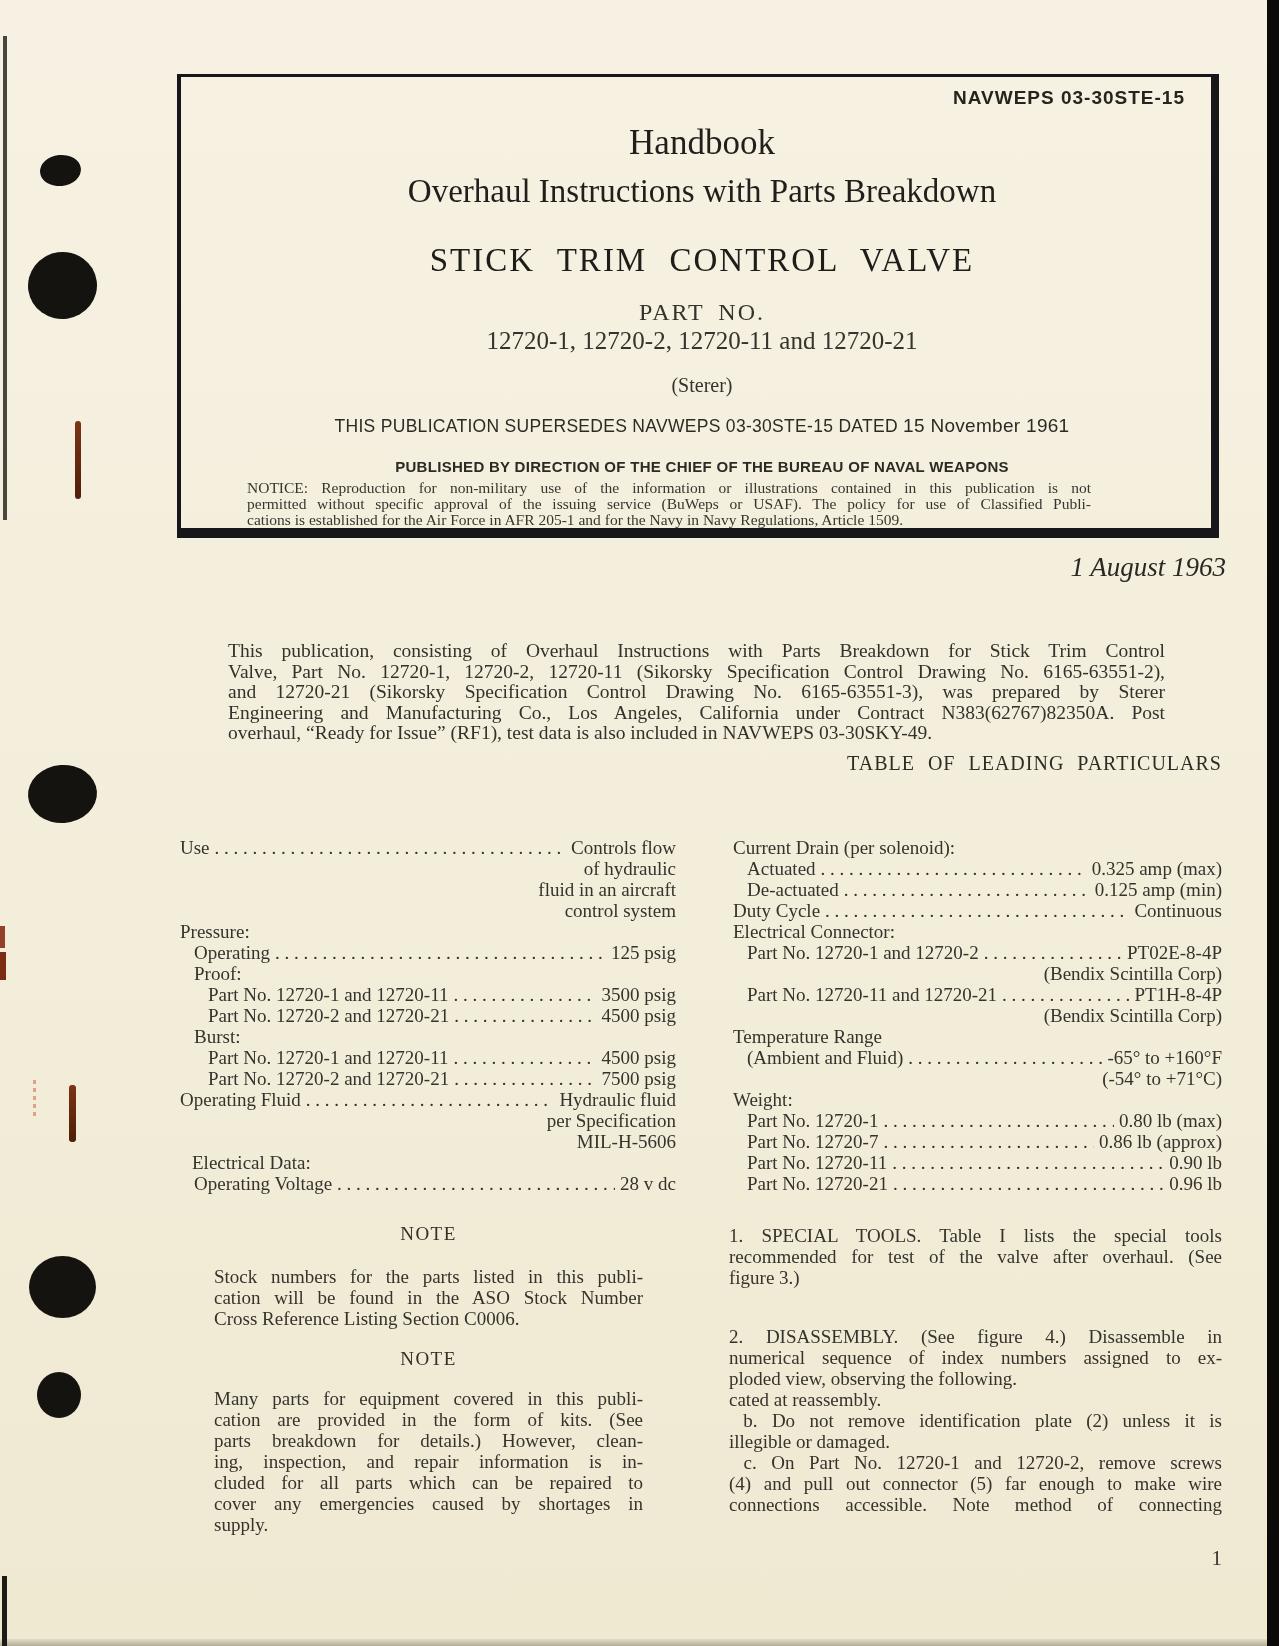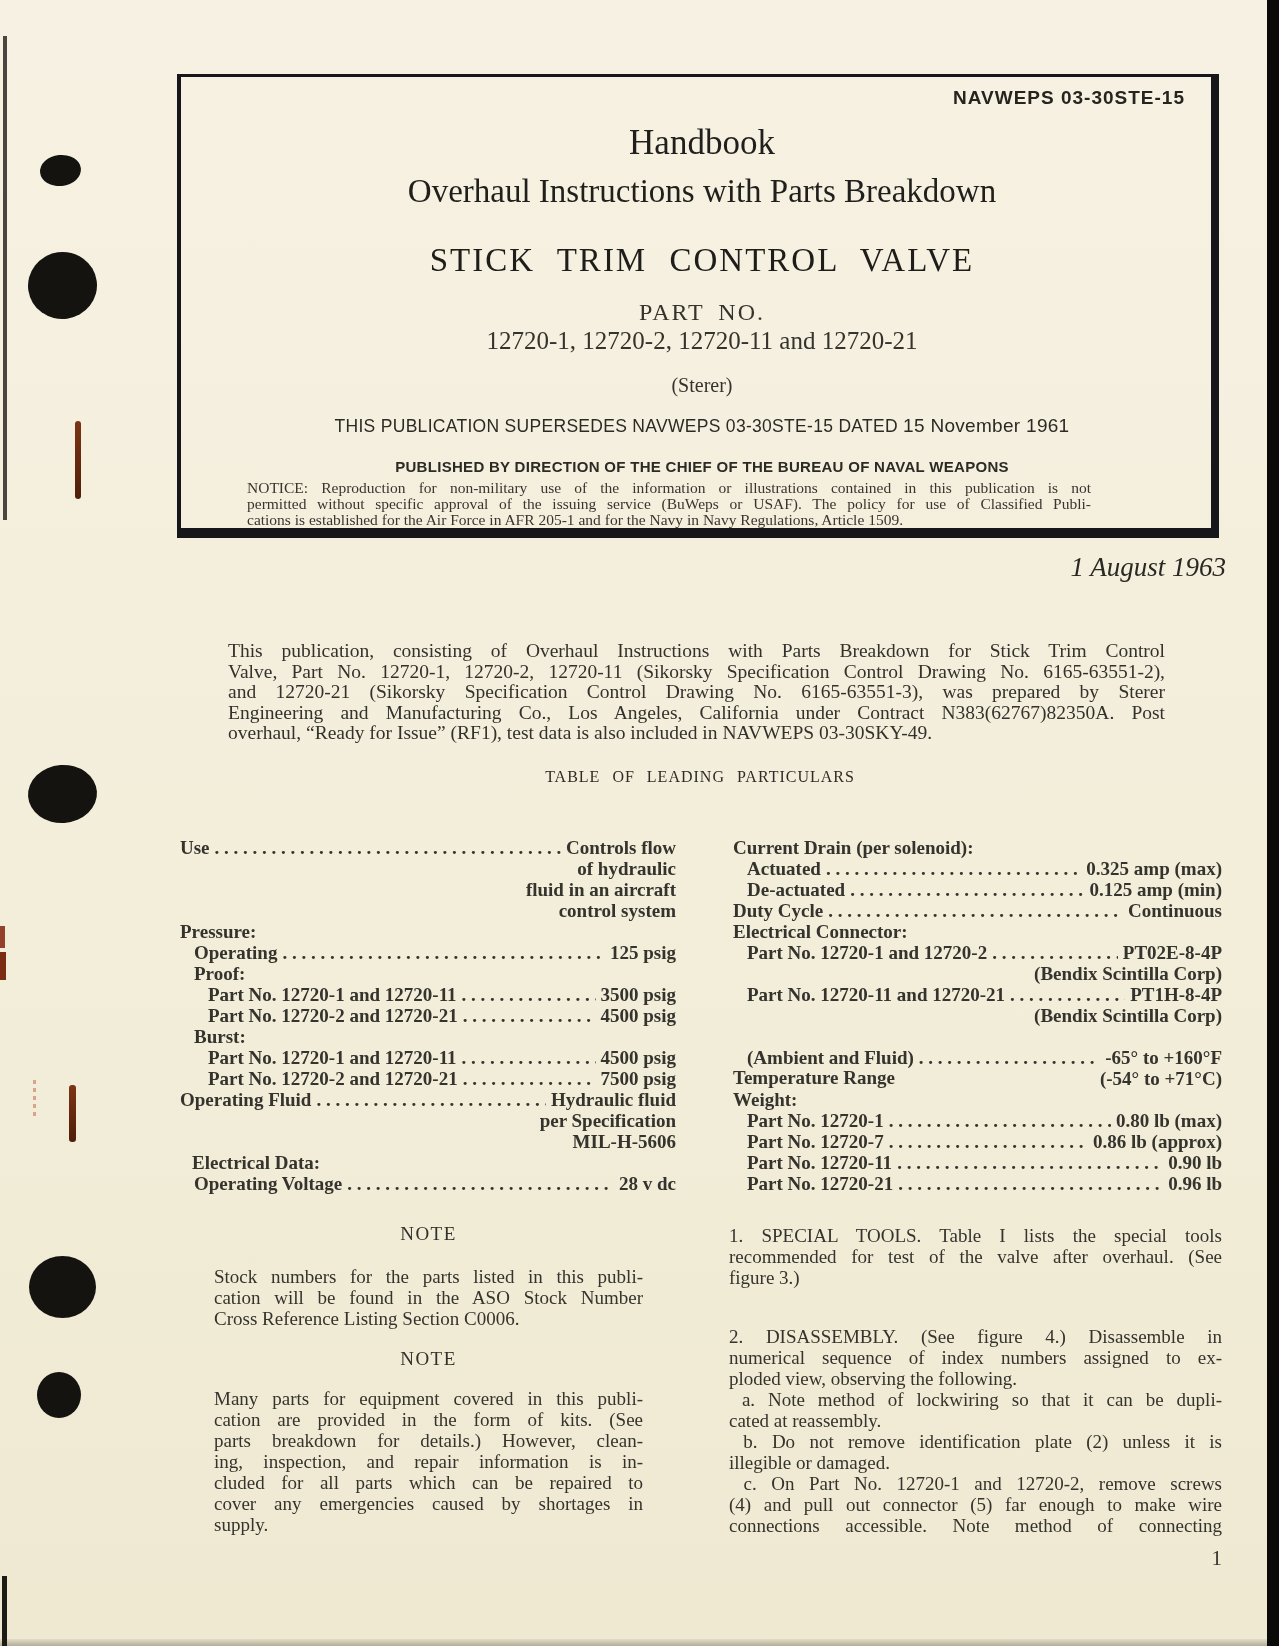--- a/index.html
+++ b/index.html
@@ -58,28 +58,28 @@
   
   .ln{text-align:justify;white-space:normal;}
   .ln.fill{text-align-last:justify;}
 
   .pub-date{position:absolute;right:53px;top:552px;
     font-style:italic;font-size:27px;color:#2a2823;white-space:nowrap;margin-left:16px;}
 
   .intro{position:absolute;left:228px;top:641px;width:937px;
     font-size:19.5px;line-height:20.6px;color:#33312b;}
 
-  .tlp-heading{position:absolute;left:178px;top:768px;width:1044px;text-align:center;
-    font-size:16px;letter-spacing:1px;word-spacing:7px;color:#2e2c26;}
+  .tlp-heading{position:absolute;left:178px;top:752px;width:1044px;text-align:right;
+    font-size:20px;letter-spacing:1px;word-spacing:7px;color:#2e2c26;}
 
   
   .pcol{position:absolute;top:837px;font-size:19px;color:#35332d;}
   .pcol.left{left:180px;width:496px;}
   .pcol.right{left:733px;width:489px;}
-  .prow{display:flex;align-items:flex-start;height:21px;line-height:21px;white-space:nowrap;font-weight:bold;}
+  .prow{display:flex;align-items:flex-end;height:21px;line-height:21px;white-space:nowrap;}
   .prow.cont{justify-content:flex-end;}
   .leader{flex:1 1 auto;overflow:hidden;margin:0 5px;min-width:10px;}
   .leader::before{content:". . . . . . . . . . . . . . . . . . . . . . . . . . . . . . . . . . . . . . . . . . . . . . . . . . . . . . . . . . . . . . . . . . . . . . . . . . . .";}
   .pvalue{white-space:nowrap;}
 
   
   .note-h{position:absolute;left:214px;width:429px;text-align:center;
     font-size:19px;letter-spacing:1.5px;word-spacing:4px;color:#32302a;}
   .note-h.n1{top:1223px;}
   .note-h.n2{top:1348px;}
@@ -302,21 +302,20 @@
 
   <div class="section s1">
       <div class="ln fill">1.  SPECIAL TOOLS.  Table I lists the special tools</div>
       <div class="ln fill">recommended for test of the valve after overhaul. (See</div>
       <div class="ln">figure 3.)</div>
     </div>
   <div class="section s2">
       <div class="ln fill">2.  DISASSEMBLY.  (See figure 4.)  Disassemble in</div>
       <div class="ln fill">numerical sequence of index numbers assigned to ex-</div>
       <div class="ln">ploded view, observing the following.</div>
-      <div class="ln fill">&nbsp;a.  Note method of lockwiring so that it can be dupli-</div>
       <div class="ln">cated at reassembly.</div>
       <div class="ln fill">&nbsp;b.  Do not remove identification plate (2) unless it is</div>
       <div class="ln">illegible or damaged.</div>
       <div class="ln fill">&nbsp;c.  On Part No. 12720-1 and 12720-2, remove screws</div>
       <div class="ln fill">(4) and pull out connector (5) far enough to make wire</div>
       <div class="ln fill">connections accessible.  Note method of connecting</div>
     </div>
 
   <div class="page-number">1</div>
 

